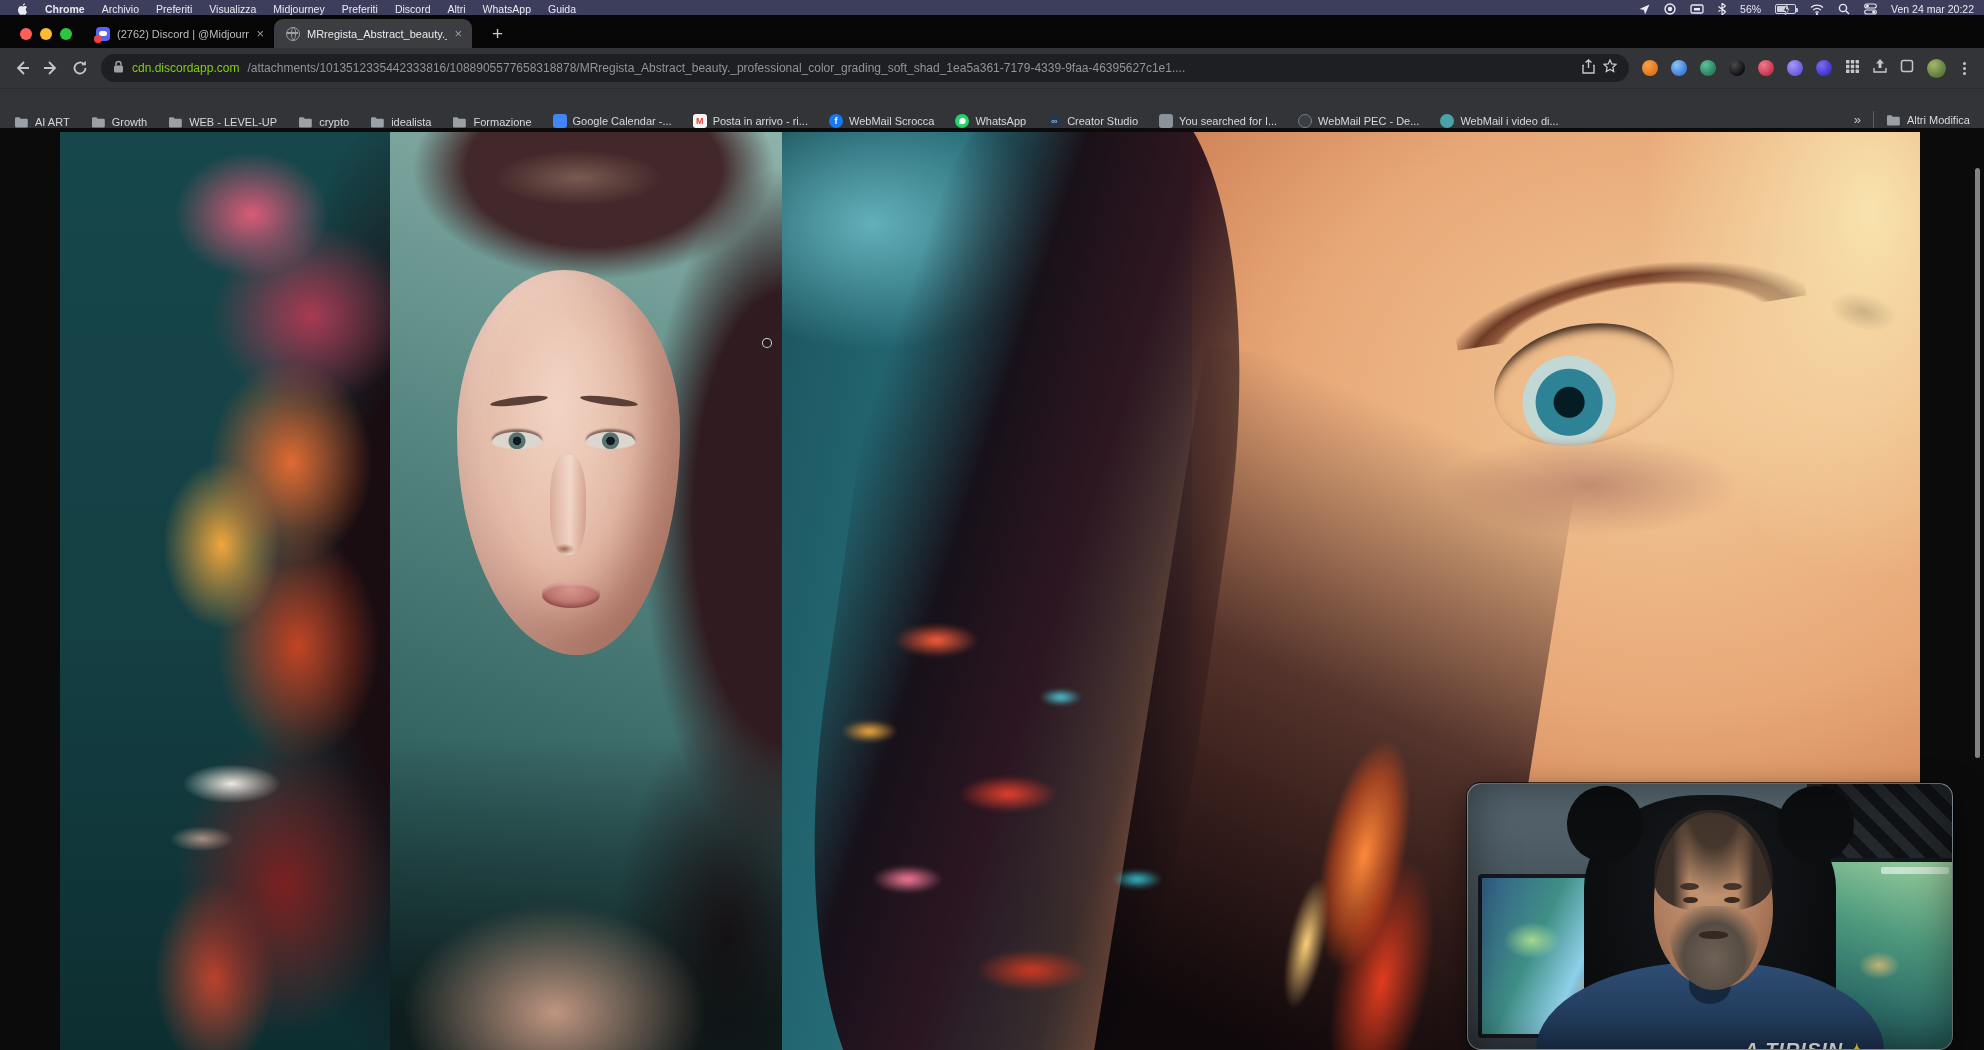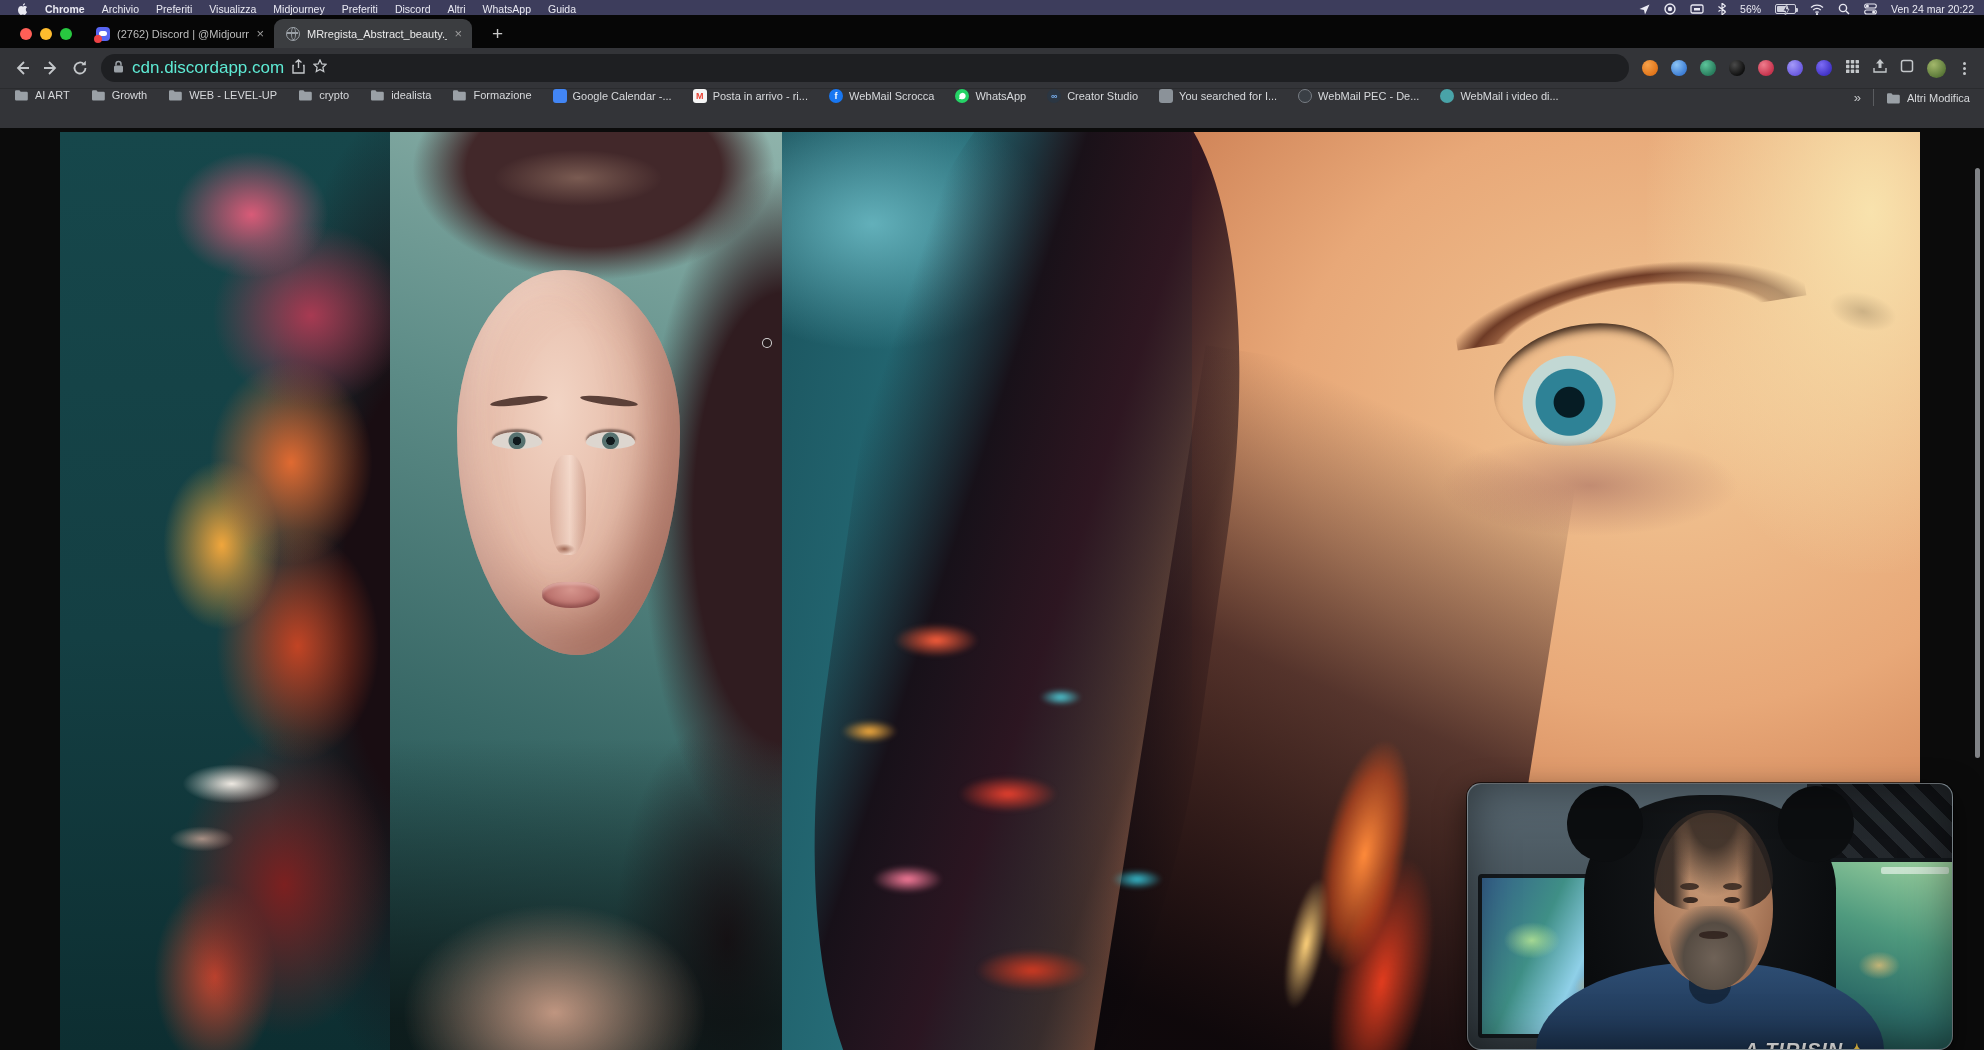--- a/index.html
+++ b/index.html
@@ -50,34 +50,34 @@
                       background:#9aa0a6; }
   .newtab { margin-left:14px; margin-bottom:5px; color:#c8c8c8; font-size:19px; line-height:1;
             padding:0 6px; }
 
   
   .toolbar { position:absolute; left:0; top:48px; width:100%; height:40px; background:#333438;
              display:flex; align-items:center; gap:13px; padding:0 14px; }
   .navbtn svg { display:block; }
   .omnibox { flex:1; height:28px; background:#1e1f22; border-radius:14px; display:flex;
              align-items:center; gap:8px; padding:0 12px; min-width:0; }
-  .omnibox .domain { color:#5eead4; font-size:17px; white-space:nowrap; }
+  .omnibox .domain { color:#84cc16; font-size:12px; white-space:nowrap; }
   .omnibox .path { color:#8f959b; font-size:12px; white-space:nowrap; overflow:hidden;
                    flex:1; min-width:0; }
   .extrow { display:flex; align-items:center; gap:13px; }
   .extdot { width:16px; height:16px; border-radius:50%; display:flex; align-items:center;
             justify-content:center; font-size:9px; font-weight:bold; color:#fff; }
   .avatar { width:19px; height:19px; border-radius:50%;
             background:radial-gradient(circle at 35% 30%, #a3b86b, #5d7a3a 70%, #3d5226); }
   .dots { display:flex; flex-direction:column; gap:2px; padding:0 4px; }
   .dots i { width:3px; height:3px; border-radius:50%; background:#c4c7ca; }
 
   
   .bmbar { position:absolute; left:0; top:88px; width:100%; height:40px; background:#333438;
-           border-top:1px solid #2a2b2e; display:flex; align-items:flex-start; gap:21px;
+           border-top:1px solid #2a2b2e; display:flex; align-items:flex-end; gap:21px;
            padding:0 14px; font-size:11px; color:#d7d9dc; }
   .bm { display:flex; align-items:center; gap:6px; white-space:nowrap; }
   .bmicon { width:14px; height:14px; border-radius:3px; position:relative; flex:none;
             display:flex; align-items:center; justify-content:center; font-size:9px;
             font-weight:bold; color:#fff; }
   .bmright { margin-left:auto; display:flex; align-items:center; gap:12px; }
   .bmdivider { width:1px; height:17px; background:#5a5c60; }
   .chev { color:#c3c5c8; font-size:13px; }
 
   
@@ -352,20 +352,21 @@
           <path fill="none" stroke="#c4c7ca" stroke-width="1.8" d="M13.5 8a5.5 5.5 0 1 1-1.6-3.9"></path>
           <path fill="#c4c7ca" d="M13.8 0.8v4.4H9.4z"></path>
         </svg>
       </span>
     <div class="omnibox">
       <span><svg width="11" height="13" viewBox="0 0 11 13">
             <rect x="1" y="5.5" width="9" height="7" rx="1.5" fill="#9aa0a6"></rect>
             <path fill="none" stroke="#9aa0a6" stroke-width="1.5" d="M3 5.5V4a2.5 2.5 0 0 1 5 0v1.5"></path>
           </svg></span>
       <span class="domain">cdn.discordapp.com</span>
+      <span class="path">/attachments/1013512335442333816/1088905577658318878/MRregista_Abstract_beauty._professional_color_grading_soft_shad_1ea5a361-7179-4339-9faa-46395627c1e1....</span>
       <span><svg width="13" height="15" viewBox="0 0 13 15">
             <path fill="none" stroke="#c4c7ca" stroke-width="1.4" d="M6.5 1v8M3.5 3.5 6.5 1l3 2.5M2 6.5H1v7.5h11V6.5h-1"></path>
           </svg></span>
       <span><svg width="14" height="14" viewBox="0 0 14 14">
             <path fill="none" stroke="#c4c7ca" stroke-width="1.3" d="m7 1 1.8 3.9 4.2.5-3.1 2.9.8 4.2L7 10.4l-3.7 2.1.8-4.2L1 5.4l4.2-.5z"></path>
           </svg></span>
     </div>
     <span class="extrow">
       <span class="extdot" style="background:radial-gradient(at 35% 30%, #f8a24a, #e2761b 70%);"></span>
       <span class="extdot" style="background:radial-gradient(at 35% 30%, #8cc4f5, #3f7fd6 70%);"></span>

